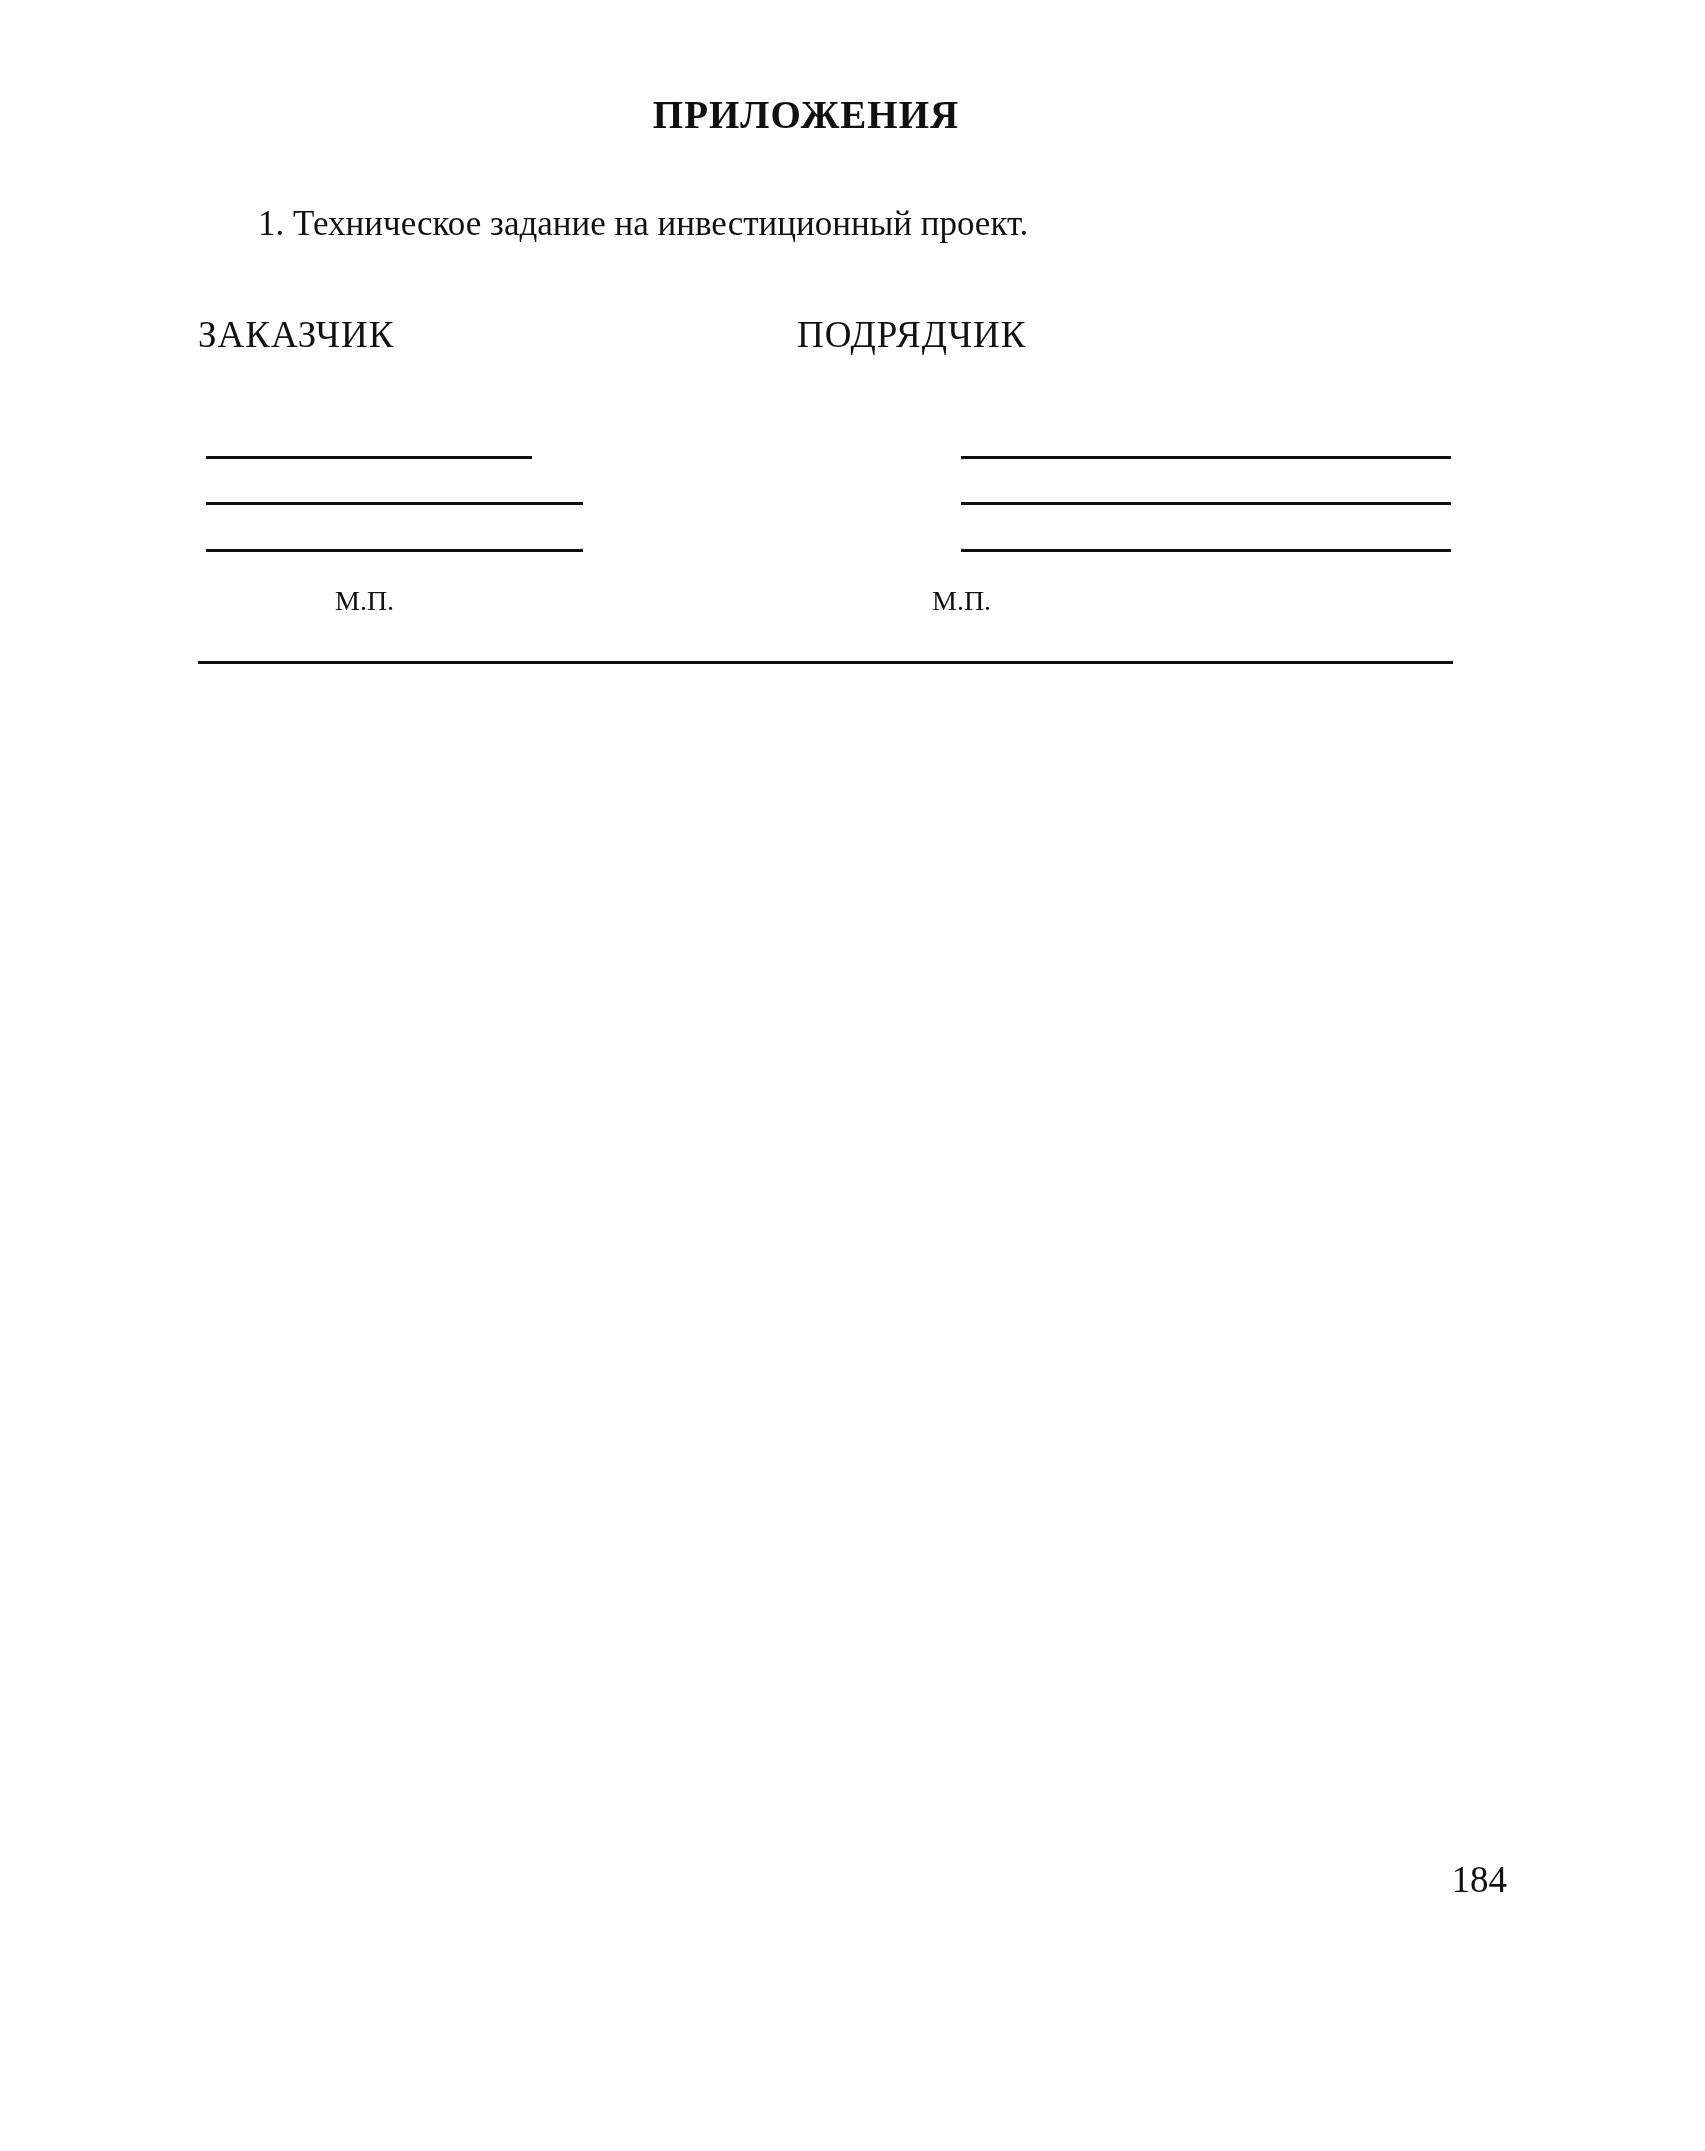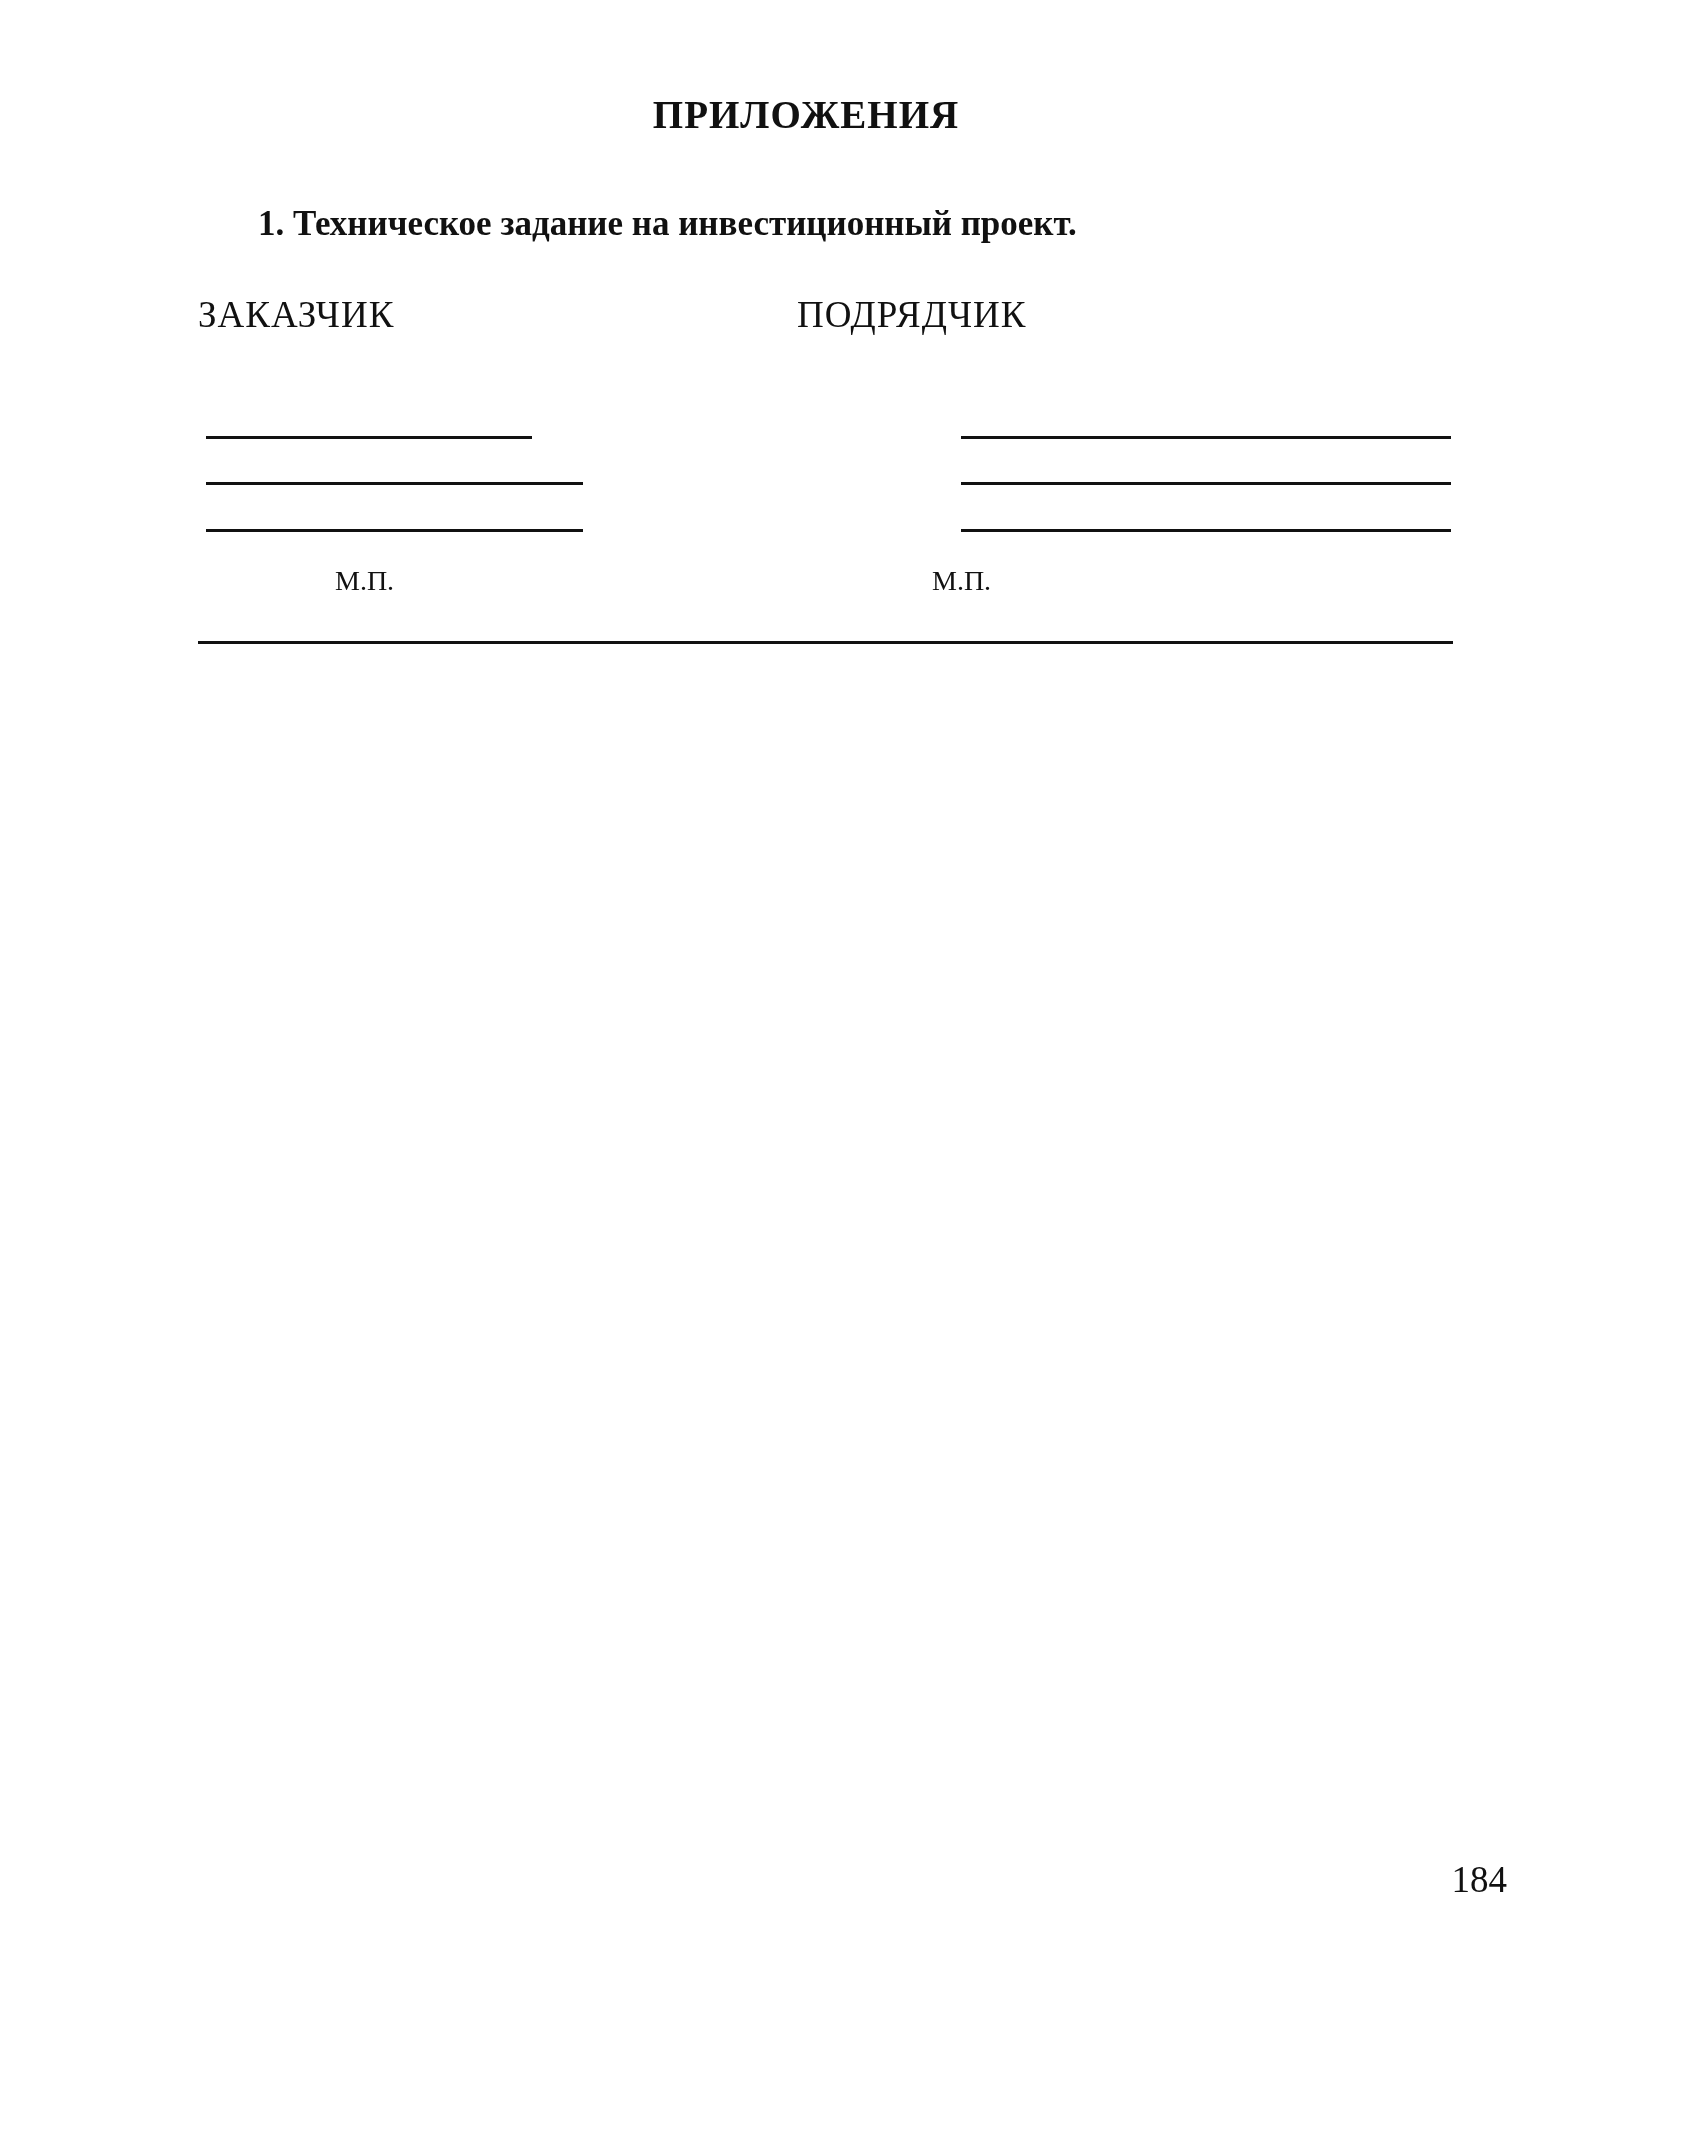--- a/index.html
+++ b/index.html
@@ -37,33 +37,32 @@
     padding-right: 39px;
   }
   .list {
     margin-top: 62px;
   }
   .list-item {
     font-size: 35px;
     line-height: 1.42;
     text-indent: 60px;
     margin: 0 0 3.9px 0;
-    font-weight: bold;
   }
   .list-item.justified {
     text-align: justify;
     text-indent: 60px;
   }
   .list-item.justified::after {
     content: "";
     display: inline-block;
     width: 100%;
   }
   .sig-section {
-    margin-top: 44px;
+    margin-top: 64px;
     position: relative;
     height: 319px;
   }
   .sig-heading {
     font-size: 37px;
     letter-spacing: 1px;
     position: absolute;
     top: 0;
   }
   .sig-heading.left { left: 0; }

